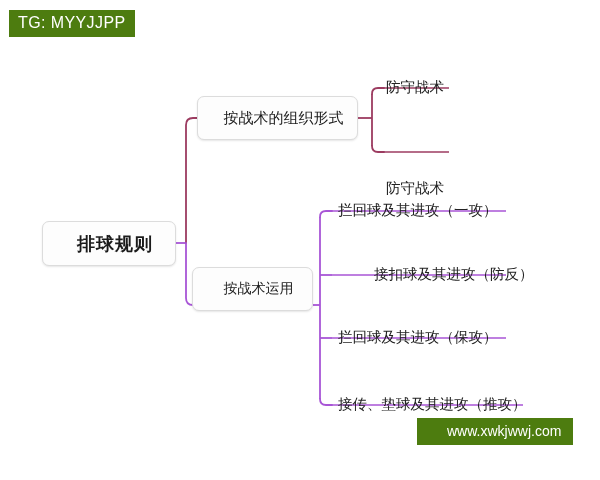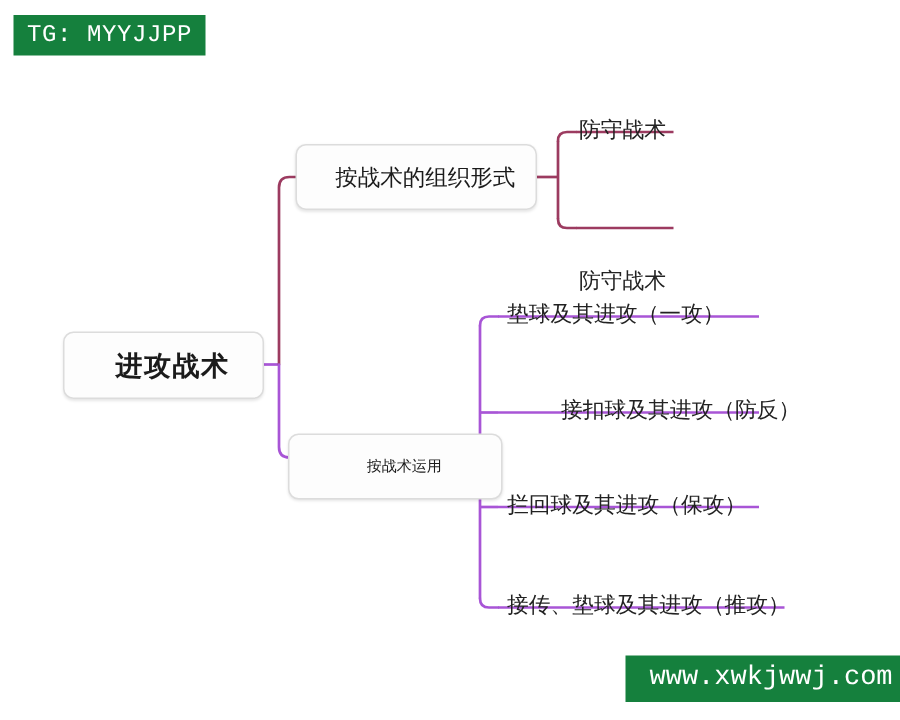--- a/index.html
+++ b/index.html
@@ -54,55 +54,54 @@
   }
   .node.branch1 {
     left: 197px;
     top: 96px;
     width: 161px;
     height: 44px;
     font-size: 15px;
   }
   .node.branch2 {
     left: 192px;
-    top: 289px;
-    width: 143px;
+    top: 267px;
+    width: 121px;
     height: 44px;
-    font-size: 10px;
+    font-size: 14px;
   }
 
   
   .leaf {
     position: absolute;
     font-size: 14.5px;
     color: #222222;
     white-space: nowrap;
     line-height: 1;
   }
 
   
   .watermark {
     position: absolute;
-    background: #15803d;
+    background: #4d7c0f;
     color: #ffffff;
     white-space: nowrap;
-    font-family: Liberation Mono, monospace;
   }
   #wm-top {
     left: 9px;
     top: 10px;
     padding: 4px 9px 5px 9px;
     font-size: 16px;
     letter-spacing: 0.4px;
   }
   #wm-bottom {
     left: 417px;
-    top: 437px;
-    padding: 5px 12px 6px 16px;
-    font-size: 18px;
+    top: 418px;
+    padding: 5px 12px 6px 30px;
+    font-size: 14px;
   }
 </style>
 </head>
 <body>
 
 <div id="canvas">
 
   <svg id="wires" viewBox="0 0 600 480" width="600" height="480">
 
     <path d="M176,243 H186" stroke="#a855d6" stroke-width="1.8" fill="none"></path>
@@ -130,35 +129,35 @@
     <path d="M320,275 H332" stroke="#a855d6" stroke-width="1.8" fill="none"></path>
     <path d="M320,338 H332" stroke="#a855d6" stroke-width="1.8" fill="none"></path>
 
     <path d="M332,211 H506" stroke="#a855d6" stroke-width="1.6" fill="none"></path>
     <path d="M332,275 H506" stroke="#a855d6" stroke-width="1.6" fill="none"></path>
     <path d="M332,338 H506" stroke="#a855d6" stroke-width="1.6" fill="none"></path>
     <path d="M332,405 H523" stroke="#a855d6" stroke-width="1.6" fill="none"></path>
   </svg>
 
   <div class="node root">
-    <span>进攻战术</span>
+    <span>排球规则</span>
   </div>
 
   <div class="node branch1">
     <span>按战术的组织形式</span>
   </div>
 
   <div class="node branch2">
     <span>按战术运用</span>
   </div>
 
   <div class="leaf" style="left:386px; top:80px;">防守战术</div>
   <div class="leaf" style="left:386px; top:144px;margin-top:37px;">防守战术</div>
 
-  <div class="leaf" style="left:338px; top:203px;">垫球及其进攻（一攻）</div>
+  <div class="leaf" style="left:338px; top:203px;">拦回球及其进攻（一攻）</div>
   <div class="leaf" style="left:338px; top:267px;margin-left:36px;">接扣球及其进攻（防反）</div>
   <div class="leaf" style="left:338px; top:397px;">接传、垫球及其进攻（推攻）</div>
   <div class="leaf" style="left:338px; top:330px;">拦回球及其进攻（保攻）</div>
 
   <div class="watermark" id="wm-top">TG: MYYJJPP</div>
   <div class="watermark" id="wm-bottom">www.xwkjwwj.com</div>
 
 </div>
 
 </body></html>

